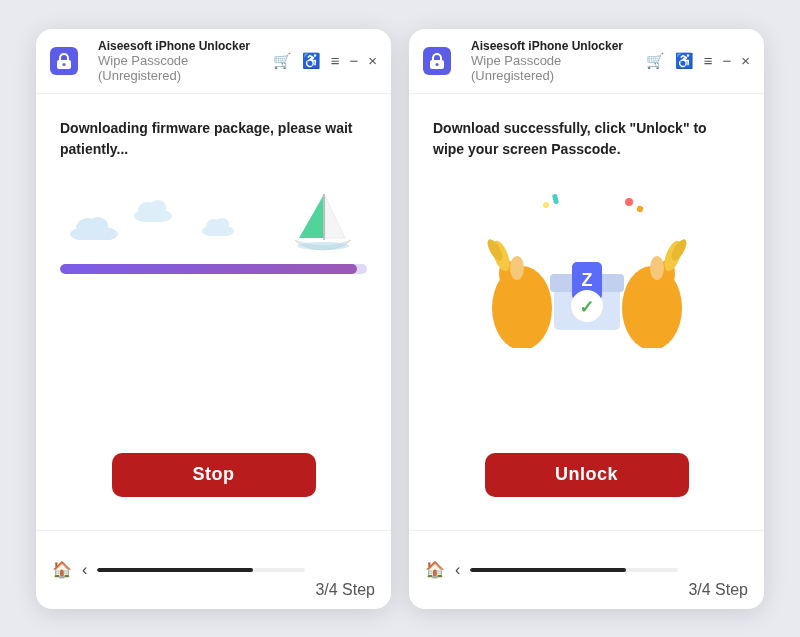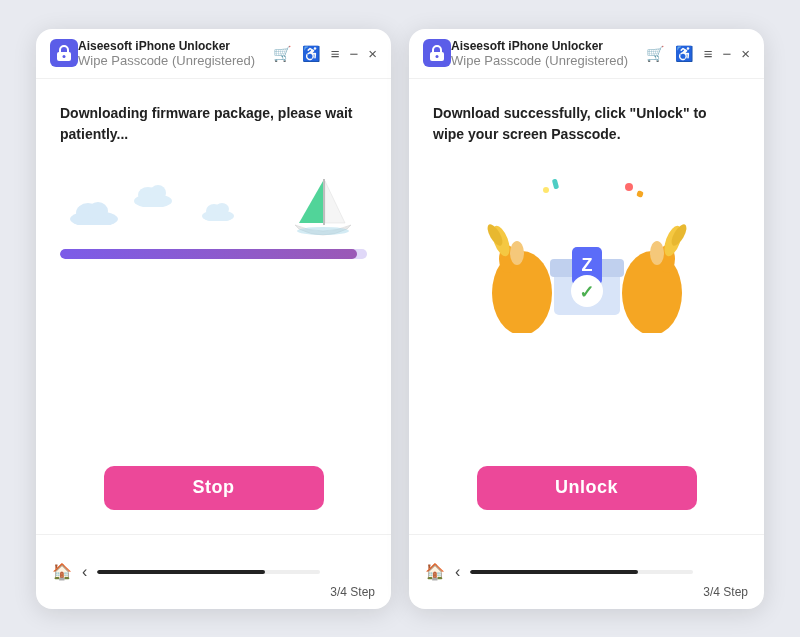--- a/index.html
+++ b/index.html
@@ -21,21 +21,21 @@
       box-shadow: 0 4px 24px rgba(0,0,0,0.12);
       display: flex;
       flex-direction: column;
       overflow: hidden;
     }
     .titlebar {
       display: flex;
       align-items: center;
       padding: 10px 14px;
       border-bottom: 1px solid #f0f0f0;
-      gap: 0;
+      gap: 20px;
     }
     .titlebar-logo {
       width: 28px;
       height: 28px;
       background: #5b5de8;
       border-radius: 6px;
       display: flex;
       align-items: center;
       justify-content: center;
       color: #fff;
@@ -104,31 +104,31 @@
     }
     .progress-labels {
       display: flex;
       justify-content: space-between;
       width: 100%;
       font-size: 11px;
       color: #555;
     }
     .action-btn {
       margin-top: auto;
-      width: 220px;
+      width: 204px;
       height: 44px;
-      background: #ec4899;
+      background: #b91c1c;
       color: #fff;
       border: none;
       border-radius: 10px;
       font-size: 18px;
       font-weight: 600;
       cursor: pointer;
       letter-spacing: 0.5px;
-      margin-bottom: 8px;
+      margin-bottom: 17px;
     }
     
     .bottom-nav {
       display: flex;
       align-items: center;
       padding: 10px 16px;
       border-top: 1px solid #f0f0f0;
       gap: 10px;
     }
     .nav-icon {
@@ -143,21 +143,21 @@
       border-radius: 2px;
       overflow: hidden;
     }
     .nav-progress-fill {
       height: 100%;
       background: #222;
       border-radius: 2px;
       width: 75%;
     }
     .nav-step {
-      font-size: 12px;
+      font-size: 16px;
       color: #555;
       white-space: nowrap;
       margin-top: 40px;
     }
     
     .spacer { flex: 1; }
   </style>
 </head>
 <body>
 

